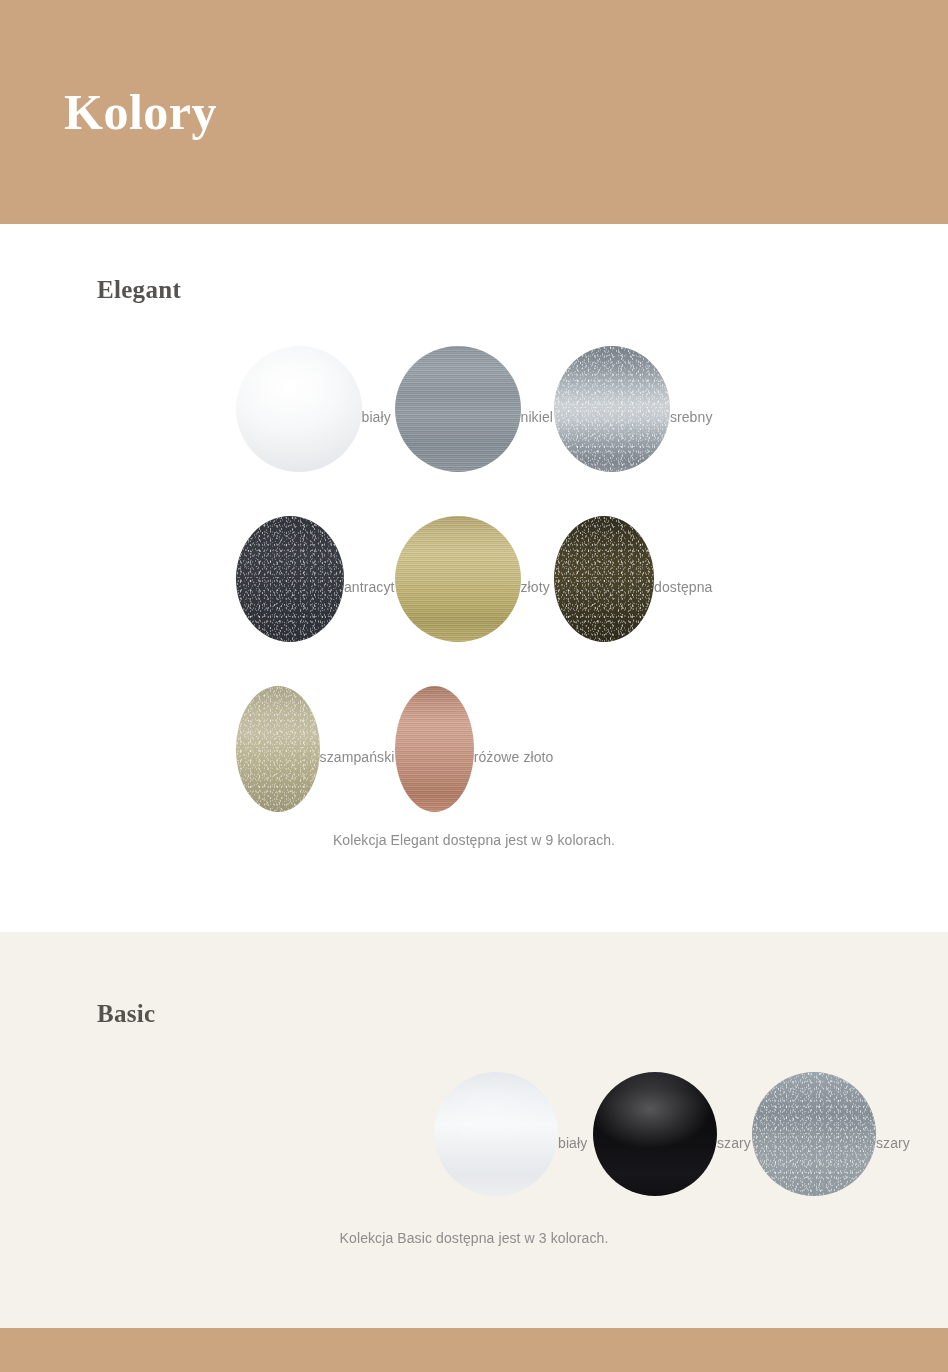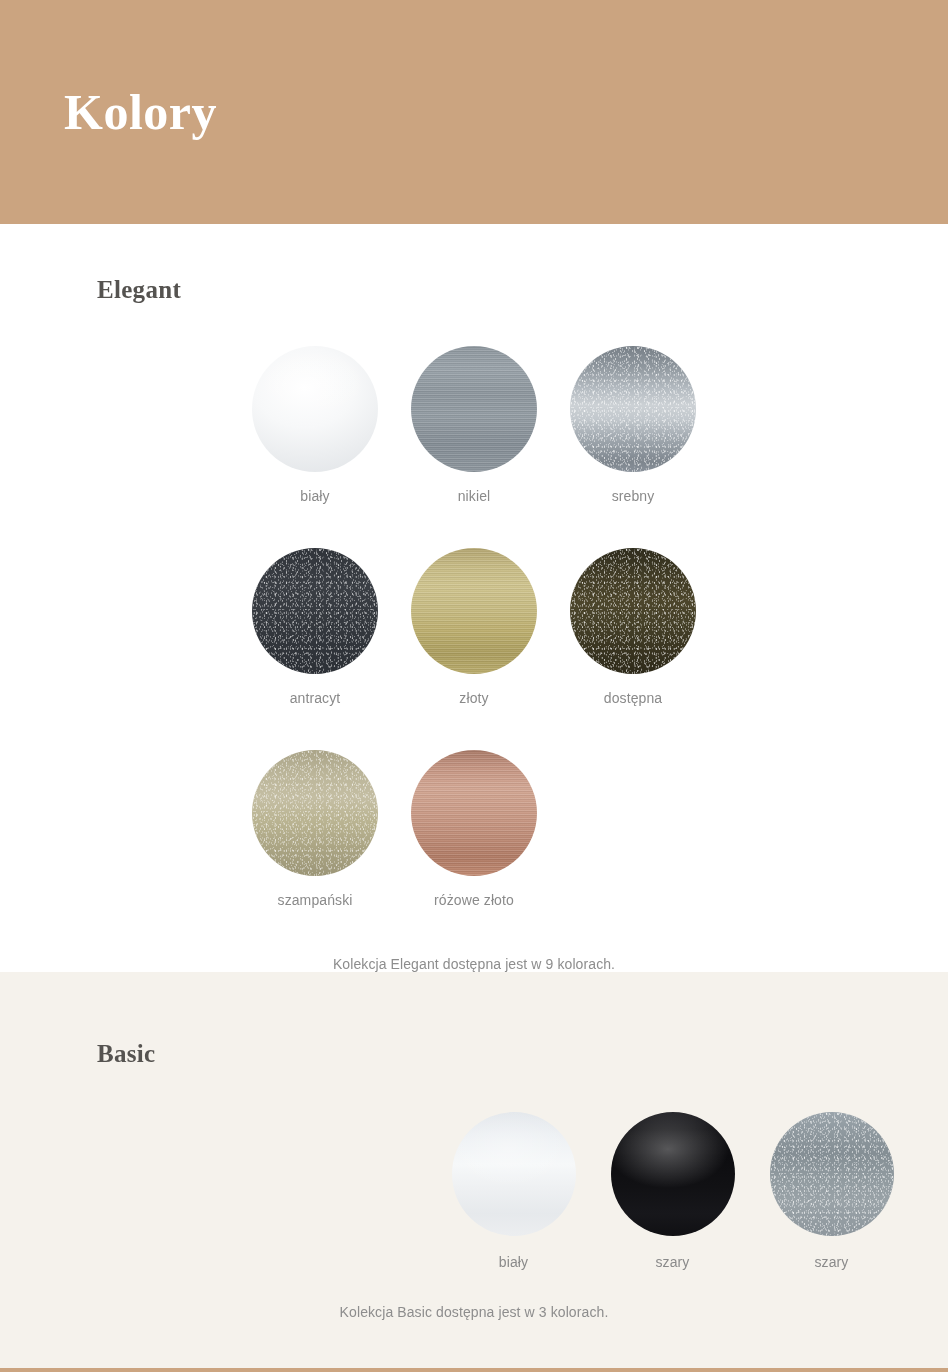--- a/index.html
+++ b/index.html
@@ -88,21 +88,21 @@
 
   .grid-basic {
     grid-template-columns: repeat(3, 159px);
     margin-top: 44px;
     width: 477px;
     margin-left: 434px;
   }
 
   .swatch {
     display: flex;
-    flex-direction: column;
+    flex-direction: row;
     align-items: center;
   }
 
   .swatch-circle {
     border-radius: 50%;
     position: relative;
     overflow: hidden;
   }
 
   .size-elegant { width: 126px; height: 126px; }
@@ -184,21 +184,21 @@
   }
 
   
   .section-caption {
     text-align: center;
     font-size: 14px;
     color: #8d8d8d;
     letter-spacing: 0.1px;
   }
 
-  .section-elegant .section-caption { margin-top: 48px; }
+  .section-elegant .section-caption { margin-top: 20px; }
   .section-basic   .section-caption { margin-top: 34px; }
 
   
   .footer {
     flex: 1 1 auto;
     background: #cba480;
   }
 </style>
 </head>
 <body>

